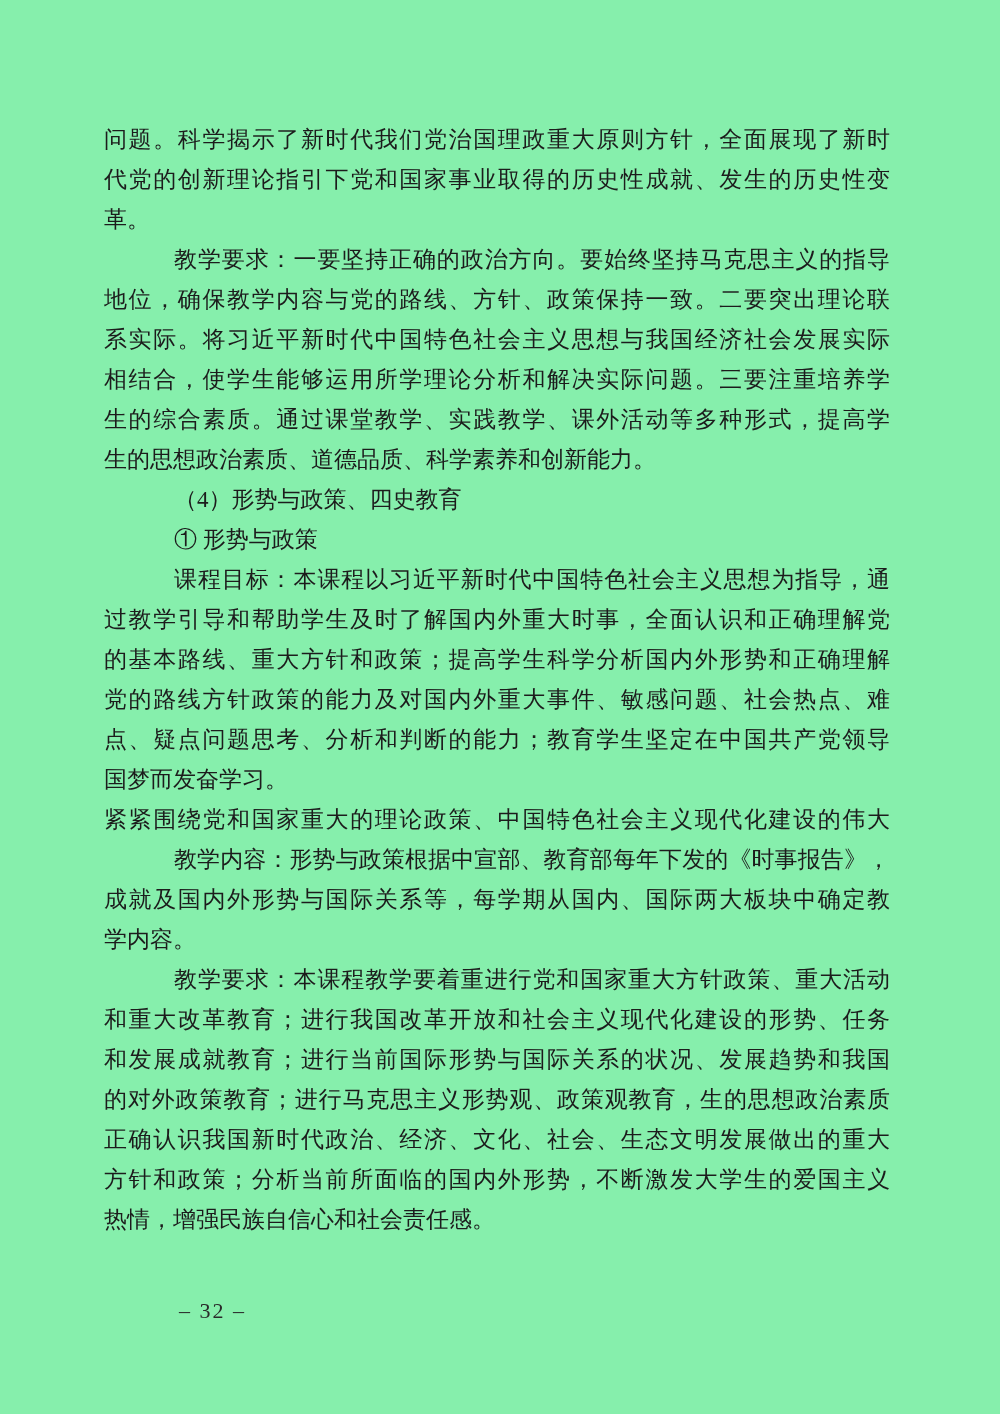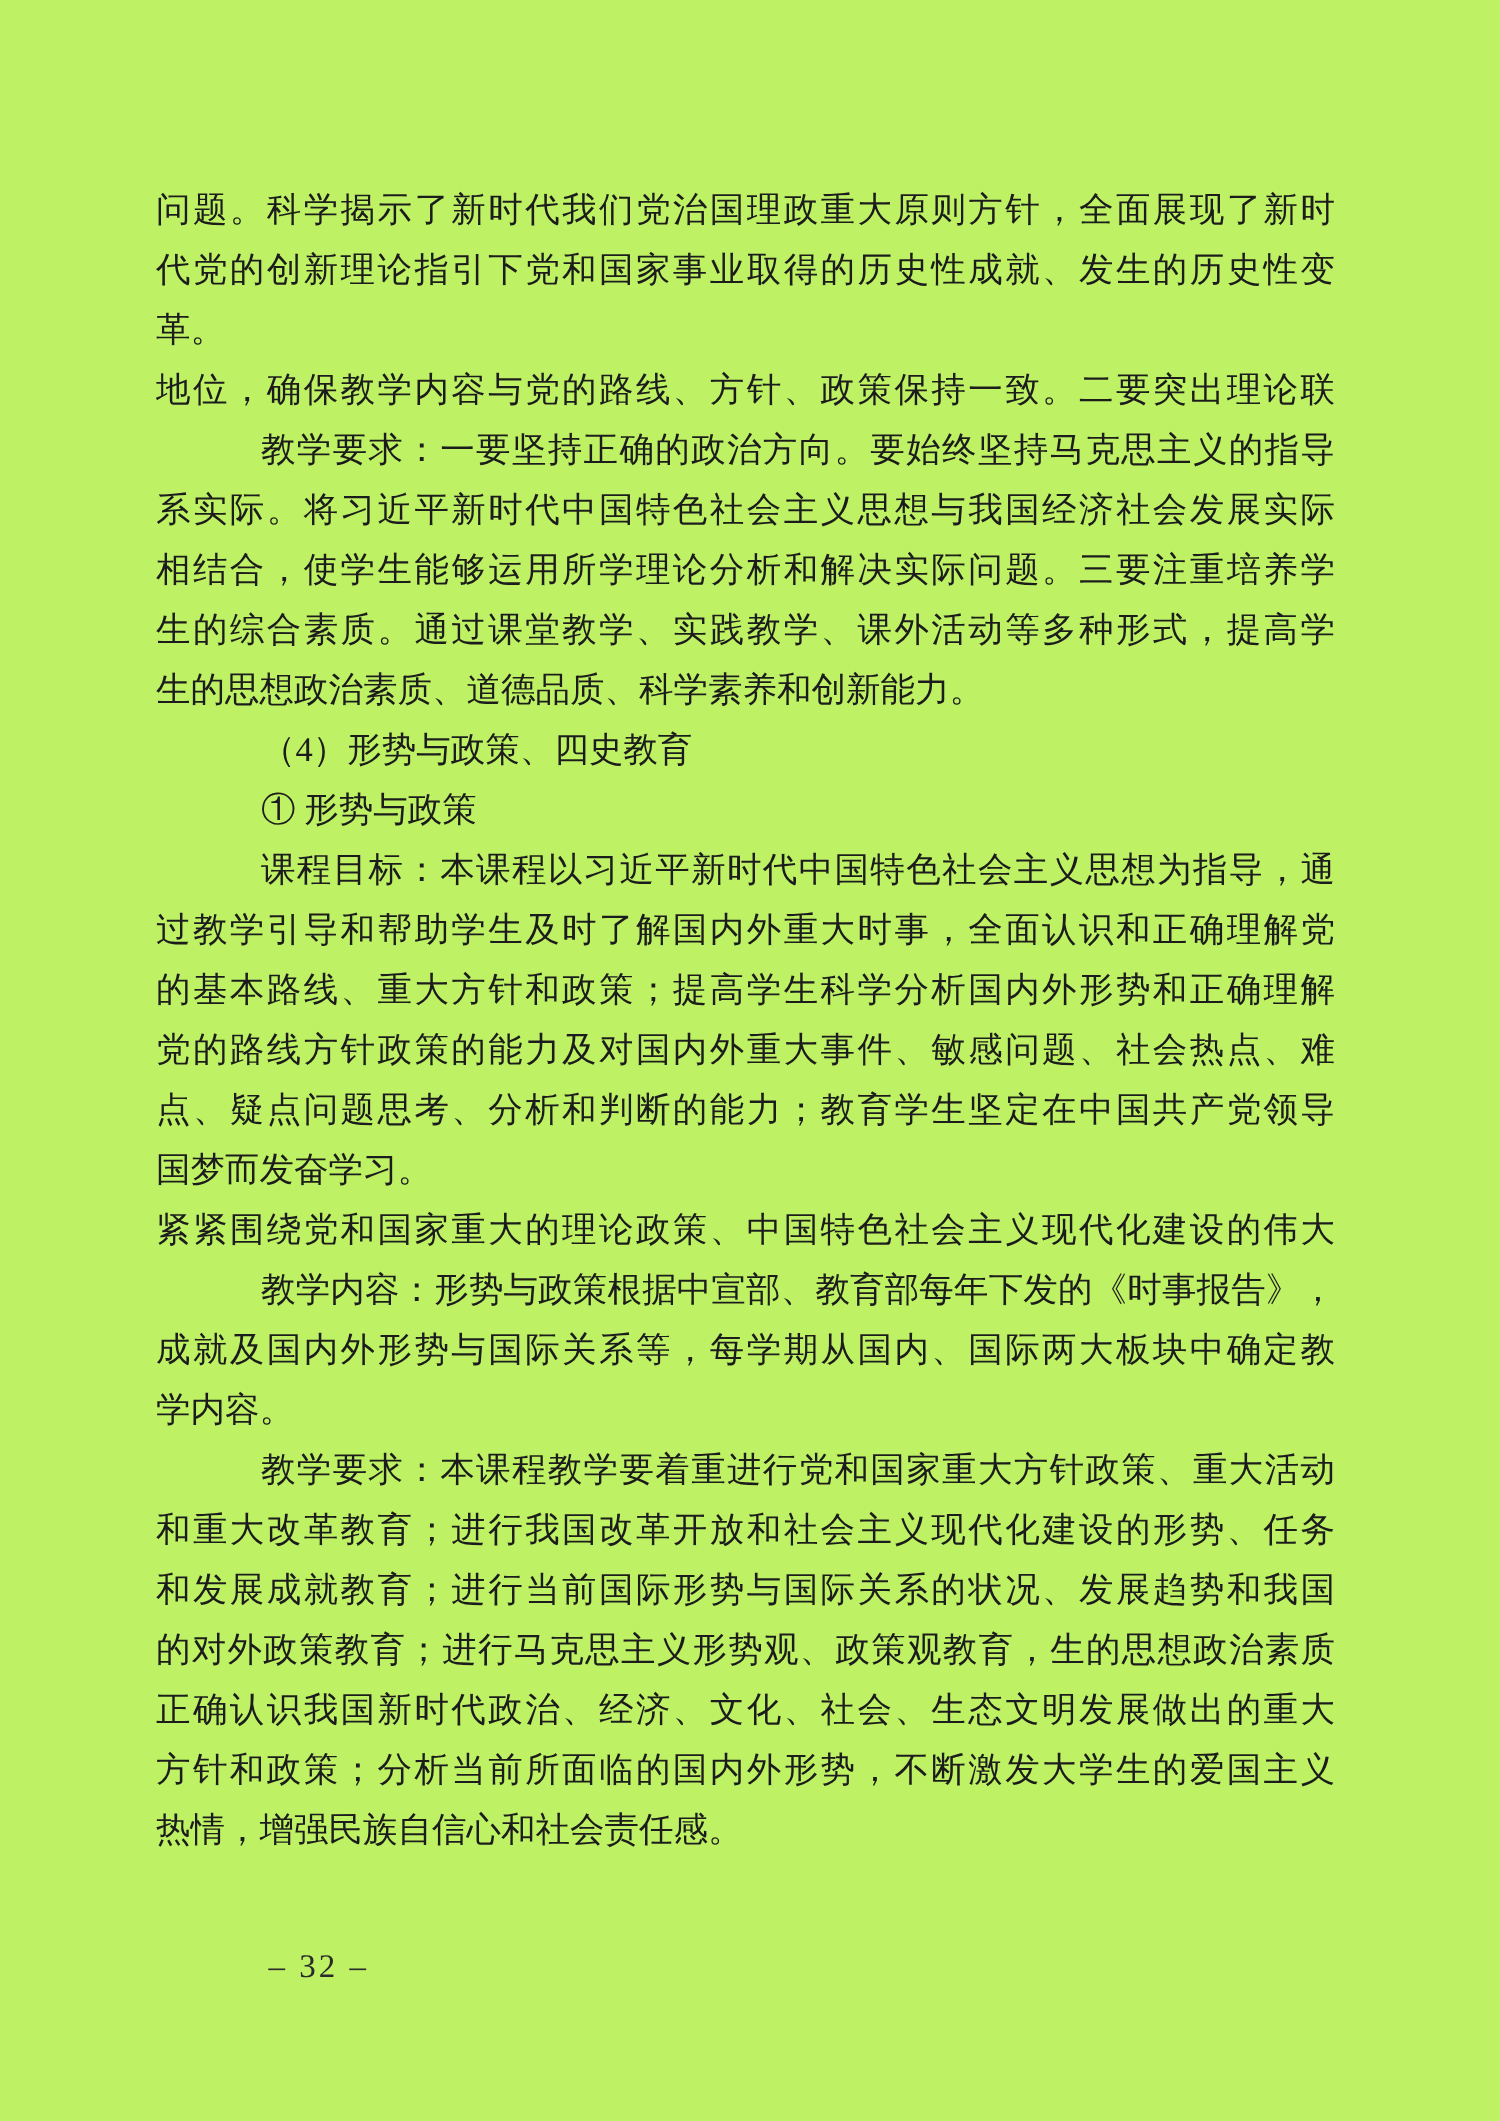--- a/index.html
+++ b/index.html
@@ -1,19 +1,19 @@
 <!DOCTYPE html>
 <html><head>
 <meta charset="utf-8">
 <style>
   html,body{margin:0;padding:0;background:#e8e8e8;}
   .page{
     position:relative;
     width:1000px;height:1414px;
-    background:#bef264;
+    background:#86efac;
     overflow:hidden;
     font-family:"Liberation Serif","DejaVu Serif",serif;
   }
   .text-block{
     position:absolute;
     left:104px;top:120px;width:786px;
     color:#1c1c1c;
   }
   .line{
     height:40px;
@@ -46,22 +46,22 @@
   }
 </style>
 </head>
 <body>
 
 <div class="page">
   <div class="text-block">
       <div class="line fill">问题。科学揭示了新时代我们党治国理政重大原则方针，全面展现了新时</div>
       <div class="line fill">代党的创新理论指引下党和国家事业取得的历史性成就、发生的历史性变</div>
       <div class="line">革。</div>
+      <div class="line fill indent">教学要求：一要坚持正确的政治方向。要始终坚持马克思主义的指导</div>
       <div class="line fill">地位，确保教学内容与党的路线、方针、政策保持一致。二要突出理论联</div>
-      <div class="line fill indent">教学要求：一要坚持正确的政治方向。要始终坚持马克思主义的指导</div>
       <div class="line fill">系实际。将习近平新时代中国特色社会主义思想与我国经济社会发展实际</div>
       <div class="line fill">相结合，使学生能够运用所学理论分析和解决实际问题。三要注重培养学</div>
       <div class="line fill">生的综合素质。通过课堂教学、实践教学、课外活动等多种形式，提高学</div>
       <div class="line">生的思想政治素质、道德品质、科学素养和创新能力。</div>
       <div class="line indent">（4）形势与政策、四史教育</div>
       <div class="line indent">① 形势与政策</div>
       <div class="line fill indent">课程目标：本课程以习近平新时代中国特色社会主义思想为指导，通</div>
       <div class="line fill">过教学引导和帮助学生及时了解国内外重大时事，全面认识和正确理解党</div>
       <div class="line fill">的基本路线、重大方针和政策；提高学生科学分析国内外形势和正确理解</div>
       <div class="line fill">党的路线方针政策的能力及对国内外重大事件、敏感问题、社会热点、难</div>

